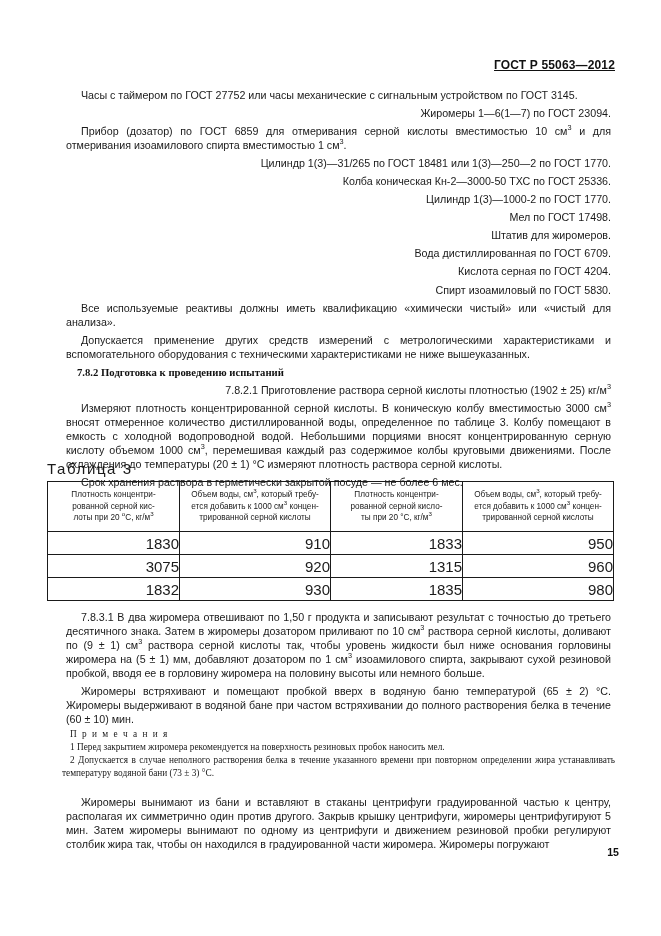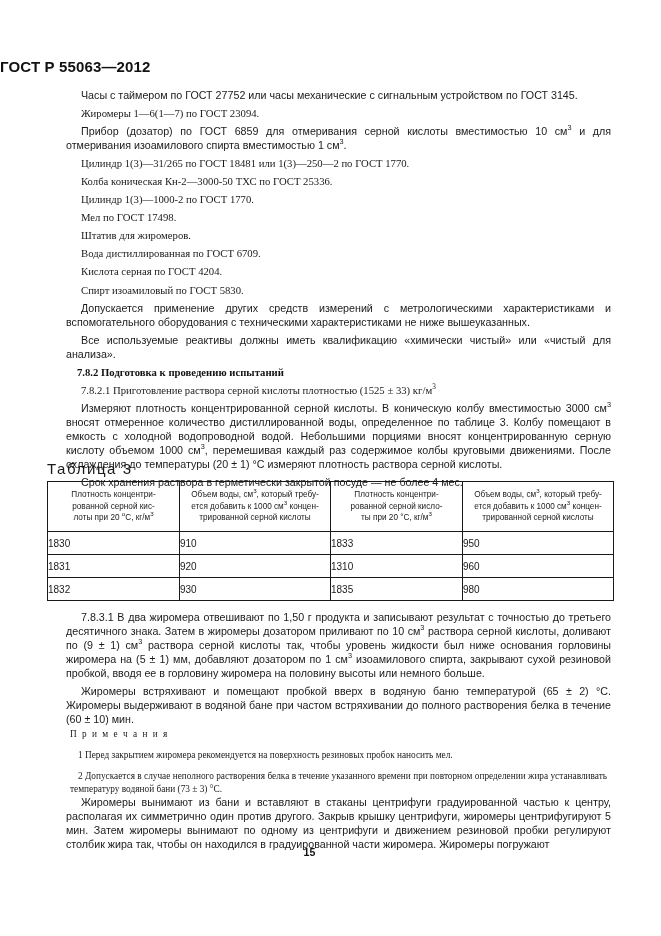--- a/index.html
+++ b/index.html
@@ -22,24 +22,26 @@
     height: 936px;
     overflow: hidden;
   }
 
   
   .doc-header {
     position: absolute;
     left: 0;
     top: 58px;
     width: 615px;
-    font-size: 15px;
+    text-align: right;
+    font-size: 12px;
     font-weight: bold;
     letter-spacing: 0.15px;
     color: #111;
+    text-decoration: underline;
   }
 
   
   .body-area {
     position: absolute;
     left: 62px;
     top: 84px;
     width: 553px;
   }
 
@@ -48,22 +50,21 @@
     font-size: 10.7px;
     line-height: 14.05px;
     text-align: justify;
     text-justify: inter-word;
     color: #1a1a1a;
   }
   p.indent {
     text-indent: 15px;
   }
   p.noj {
-    text-align: left;
-    font-family: Liberation Serif, serif;
+    text-align: right;
   }
 
   h4.subhead {
     margin: 0;
     font-size: 10.7px;
     line-height: 14.05px;
     font-weight: bold;
     text-indent: 15px;
     color: #111;
     font-family: Liberation Serif, serif;
@@ -106,22 +107,22 @@
     font-weight: normal;
     font-size: 8.2px;
     line-height: 11.4px;
     text-align: center;
     padding: 6px 7px 6px 7px;
     height: 50px;
     box-sizing: border-box;
     color: #1a1a1a;
   }
   table.data td {
-    font-size: 10px;
-    text-align: left;
+    font-size: 15px;
+    text-align: right;
     height: 22px;
     color: #1a1a1a;
   }
   col.c-dens { width: 132px; }
   col.c-vol  { width: 151px; }
 
   table.data th sup, table.data td sup {
     font-size: 6.2px;
   }
 
@@ -135,35 +136,35 @@
   }
   .notes-title {
     margin: 0;
     font-size: 9.3px;
     line-height: 13px;
     letter-spacing: 1.5px;
     text-indent: 8px;
     color: #1a1a1a;
   }
   p.note {
-    margin: 8px;
+    margin: 0;
     font-size: 9.3px;
     line-height: 13px;
     text-align: justify;
     text-indent: 8px;
     color: #1a1a1a;
   }
 
   
   .page-number {
     position: absolute;
     left: 0;
     top: 846px;
     width: 619px;
-    text-align: center;
+    text-align: right;
     font-size: 10.6px;
     font-weight: bold;
     color: #111;
   }
 
   .seg { display: inline; }
 </style>
 </head>
 <body>
 
@@ -204,35 +205,35 @@
     <p class="para indent noj">
       <span class="seg">Вода дистиллированная по ГОСТ 6709.</span>
     </p>
     <p class="para indent noj">
       <span class="seg">Кислота серная по ГОСТ 4204.</span>
     </p>
     <p class="para indent noj">
       <span class="seg">Спирт изоамиловый по ГОСТ 5830.</span>
     </p>
 
+    <p class="para indent">Все используемые реактивы должны иметь квалификацию «химически чистый» или «чистый для анализа».</p>
+
     <p class="para indent">Допускается применение других средств измерений с метрологическими характеристиками и вспомогательного оборудования с техническими характеристиками не ниже вышеуказанных.</p>
 
-    <p class="para indent">Все используемые реактивы должны иметь квалификацию «химически чистый» или «чистый для анализа».</p>
-
     <h4 class="subhead">7.8.2 Подготовка к проведению испытаний</h4>
 
     <p class="para indent noj">
-      <span class="seg">7.8.2.1 Приготовление раствора серной кислоты плотностью (1525 ± 33) кг/м</span><sup>3</sup>
+      <span class="seg">7.8.2.1 Приготовление раствора серной кислоты плотностью (1902 ± 25) кг/м</span><sup>3</sup>
     </p>
 
     <p class="para indent">
       <span class="seg">Измеряют плотность концентрированной серной кислоты. В коническую колбу вместимостью 3000 см</span><sup>3</sup><span class="seg"> вносят отмеренное количество дистиллированной воды, определенное по таблице 3. Колбу помещают в емкость с холодной водопроводной водой. Небольшими порциями вносят концентрированную серную кислоту объемом 1000 см</span><sup>3</sup><span class="seg">, перемешивая каждый раз содержимое колбы круговыми движениями. После охлаждения до температуры (20 ± 1) °С измеряют плотность раствора серной кислоты.</span>
     </p>
 
-    <p class="para indent">Срок хранения раствора в герметически закрытой посуде — не более 4 мес.</p>
+    <p class="para indent">Срок хранения раствора в герметически закрытой посуде — не более 6 мес.</p>
   </div>
 
   <div class="table-caption">Таблица 3</div>
 
   <div class="tbl-wrap">
     <table class="data">
       <colgroup>
         <col class="c-dens">
           <col class="c-vol">
           <col class="c-dens">
@@ -263,23 +264,23 @@
         </tr>
       </thead>
       <tbody>
         <tr>
           <td>1830</td>
           <td>910</td>
           <td>1833</td>
           <td>950</td>
         </tr>
         <tr>
-          <td>1831</td>
+          <td>3075</td>
           <td>920</td>
-          <td>1310</td>
+          <td>1315</td>
           <td>960</td>
         </tr>
         <tr>
           <td>1832</td>
           <td>930</td>
           <td>1835</td>
           <td>980</td>
         </tr>
       </tbody>
     </table>

